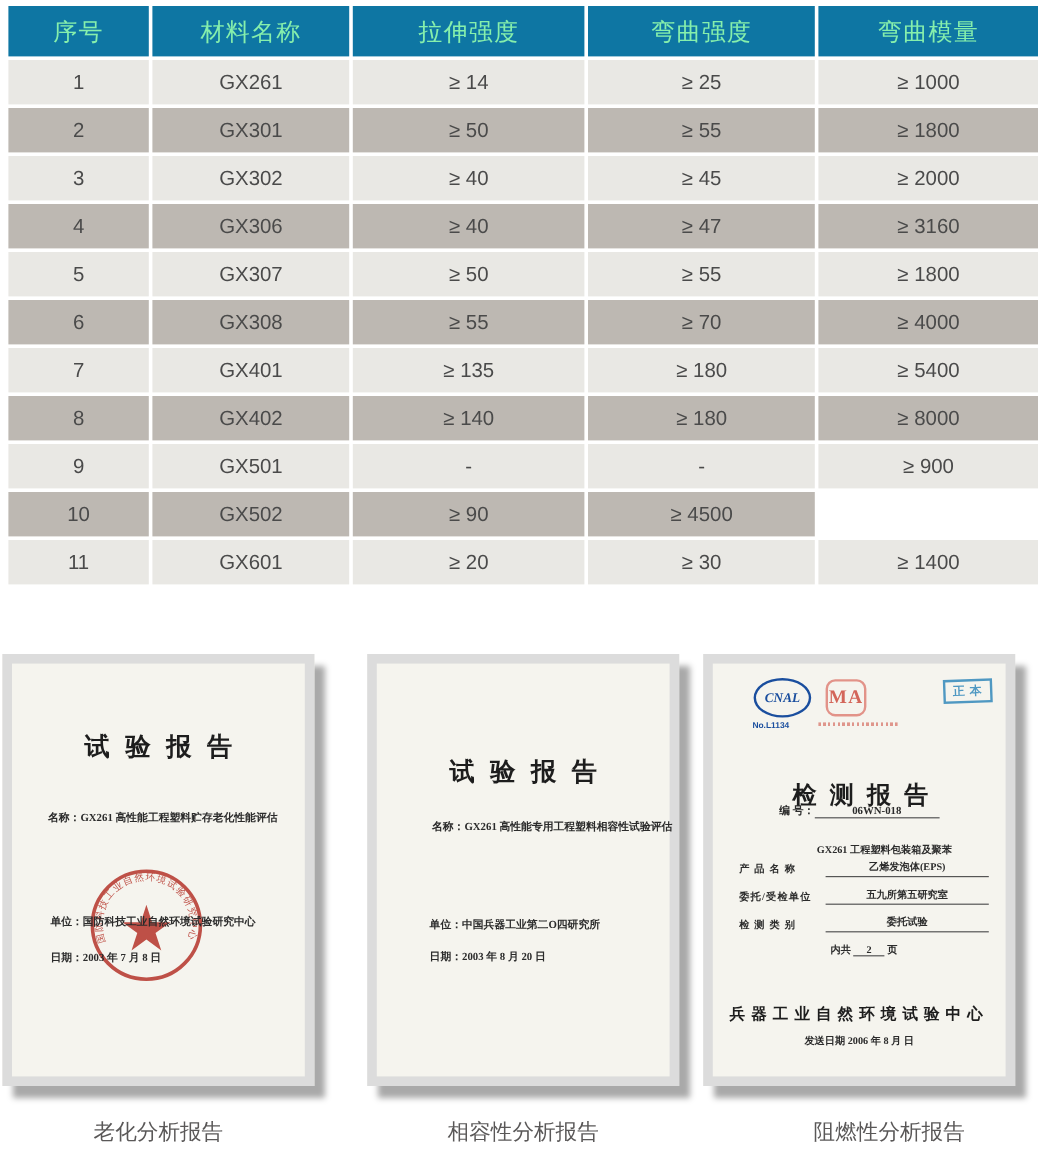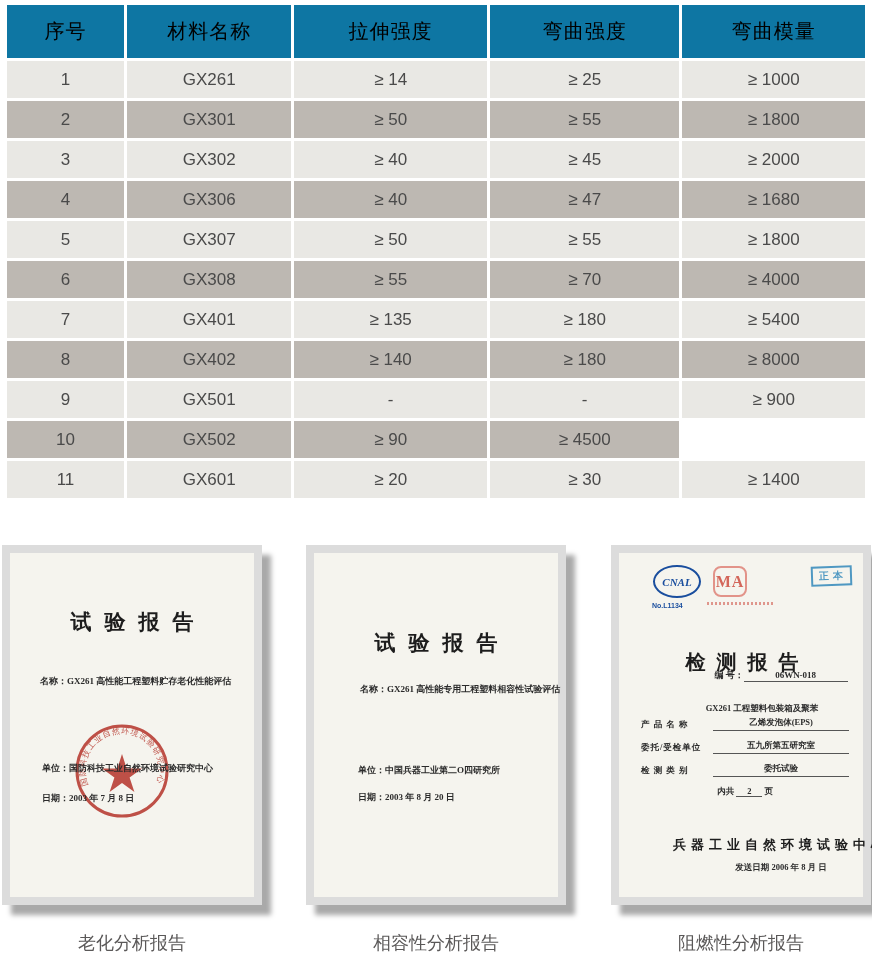--- a/index.html
+++ b/index.html
@@ -10,41 +10,41 @@
   }
 
   
   .tbl { position:absolute; top:5px; left:7px; width:858px; }
   .trow {
     display:grid;
     grid-template-columns:116fr 163fr 191fr 188fr 181fr;
     column-gap:3px; margin-bottom:3px;
   }
   .th {
-    background:#0e76a3; color:#000000; height:53px;
+    background:#0e76a3; color:#86efac; height:42px;
     display:flex; align-items:center; justify-content:center;
     font-size:20px; letter-spacing:1px; font-weight:500;
   }
   .td {
     height:37px; display:flex; align-items:center; justify-content:center;
     font-size:17px; color:#4a4a4a;
   }
   .odd  .td { background:#e9e8e4; }
   .even .td { background:#bdb8b2; }
 
   
   .doc {
     position:absolute; top:545px; width:260px; height:360px;
     background:#f5f4ee; border:8px solid #dcdcdc;
     box-shadow:9px 10px 5px #a9a9a9;
     font-family:"Liberation Serif", serif; color:#2b2b2b;
   }
   .doc-1 { left:2px; }
   .doc-2 { left:306px; }
-  .doc-3 { left:611px;padding-left:40px; }
+  .doc-3 { left:586px; }
 
   .doc-title {
     position:absolute; left:0; width:100%; text-align:center;
     font-weight:bold; font-size:21px; letter-spacing:13px; text-indent:13px;
     color:#1d1d1d;
   }
   .doc-1 .doc-title { top:55px; }
   .doc-2 .doc-title { top:76px; }
   .doc-3 .doc-title { top:80px; font-size:20px; letter-spacing:11px;margin-top:16px; }
 
@@ -137,21 +137,21 @@
     <div class="td">GX302</div>
     <div class="td">≥ 40</div>
     <div class="td">≥ 45</div>
     <div class="td">≥ 2000</div>
   </div>
   <div class="trow even">
     <div class="td">4</div>
     <div class="td">GX306</div>
     <div class="td">≥ 40</div>
     <div class="td">≥ 47</div>
-    <div class="td">≥ 1680</div>
+    <div class="td">≥ 3160</div>
   </div>
   <div class="trow odd">
     <div class="td">5</div>
     <div class="td">GX307</div>
     <div class="td">≥ 50</div>
     <div class="td">≥ 55</div>
     <div class="td">≥ 1800</div>
   </div>
   <div class="trow even">
     <div class="td">6</div>

